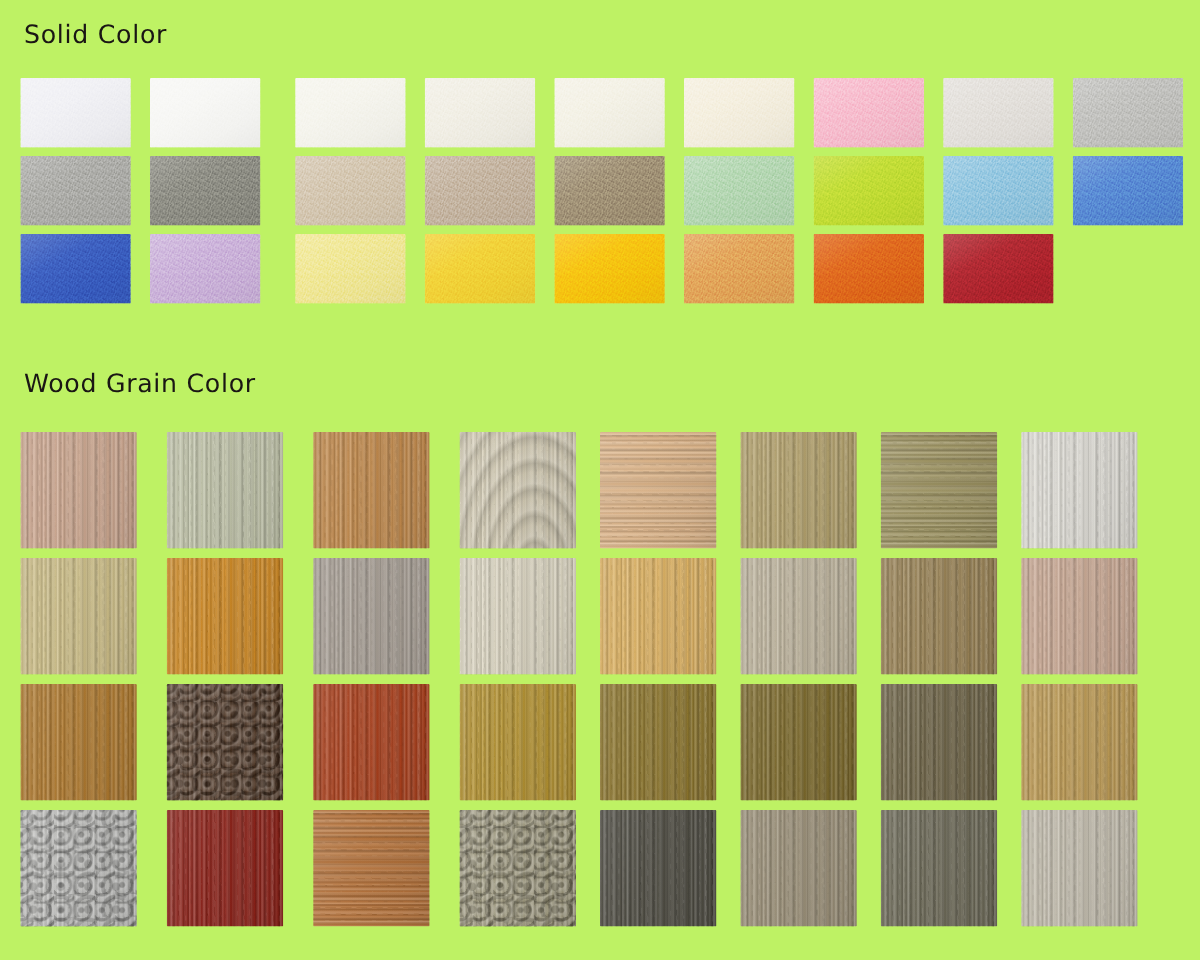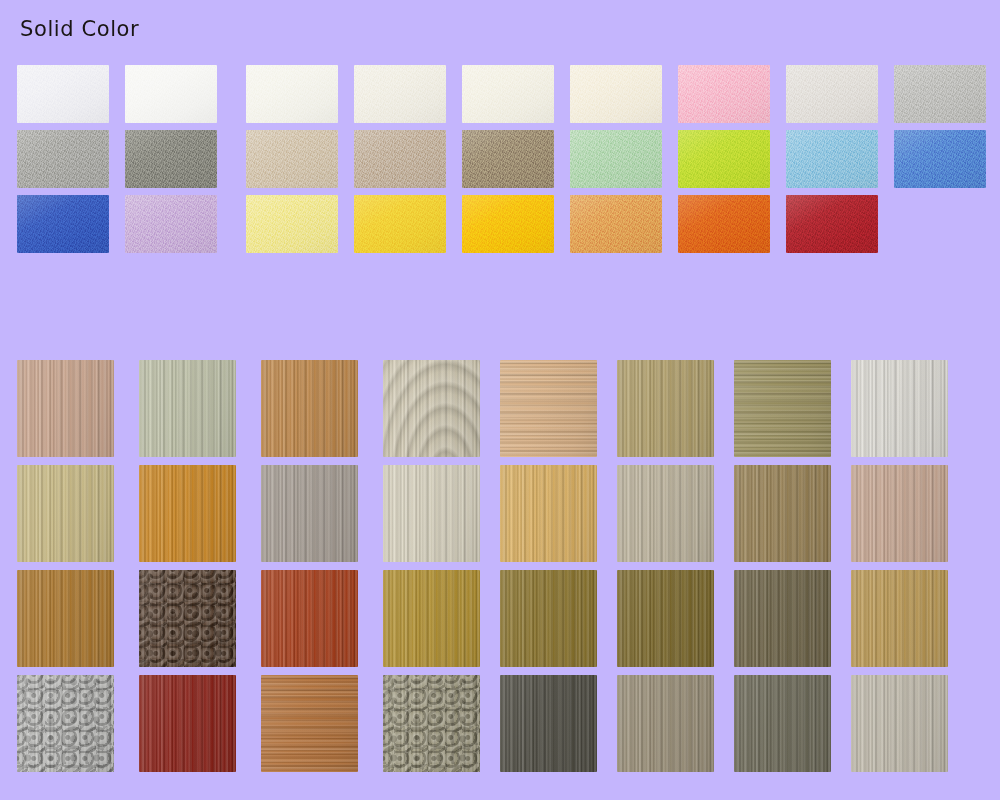--- a/index.html
+++ b/index.html
@@ -13,21 +13,21 @@
     height: 800px;
     font-family: "DejaVu Sans", sans-serif;
     overflow: hidden;
     position: relative;
   }
 
   .page {
     position: relative;
     width: 1000px;
     height: 800px;
-    background: #c4b5fd;
+    background: #bef264;
   }
 
   
   .section-heading {
     position: absolute;
     left: 20px;
     font-family: "DejaVu Sans", sans-serif;
     font-size: 21px;
     font-weight: 400;
     letter-spacing: 0.6px;
@@ -377,20 +377,21 @@
           <div class="sheen"></div>
         </div>
         <div class="solid-swatch" title="dark-red" style="left: 769px;">
           <div class="tex" style="background: rgb(158, 29, 37);"></div>
           <div class="grain"></div>
           <div class="sheen"></div>
         </div>
       </div>
     </div>
 
+  <div class="section-heading" id="wood-heading">Wood Grain Color</div>
 
   <div id="wood-grid">
       <div class="wood-row">
         <div class="wood-swatch" title="blush-oak" style="left: 0px;">
           <div class="base" style="background: rgb(207, 169, 145);"></div>
           <div class="stripes"></div>
           <div class="fiber"></div>
           <div class="shade"></div>
         </div>
         <div class="wood-swatch" title="pale-green-ash" style="left: 122px;">

